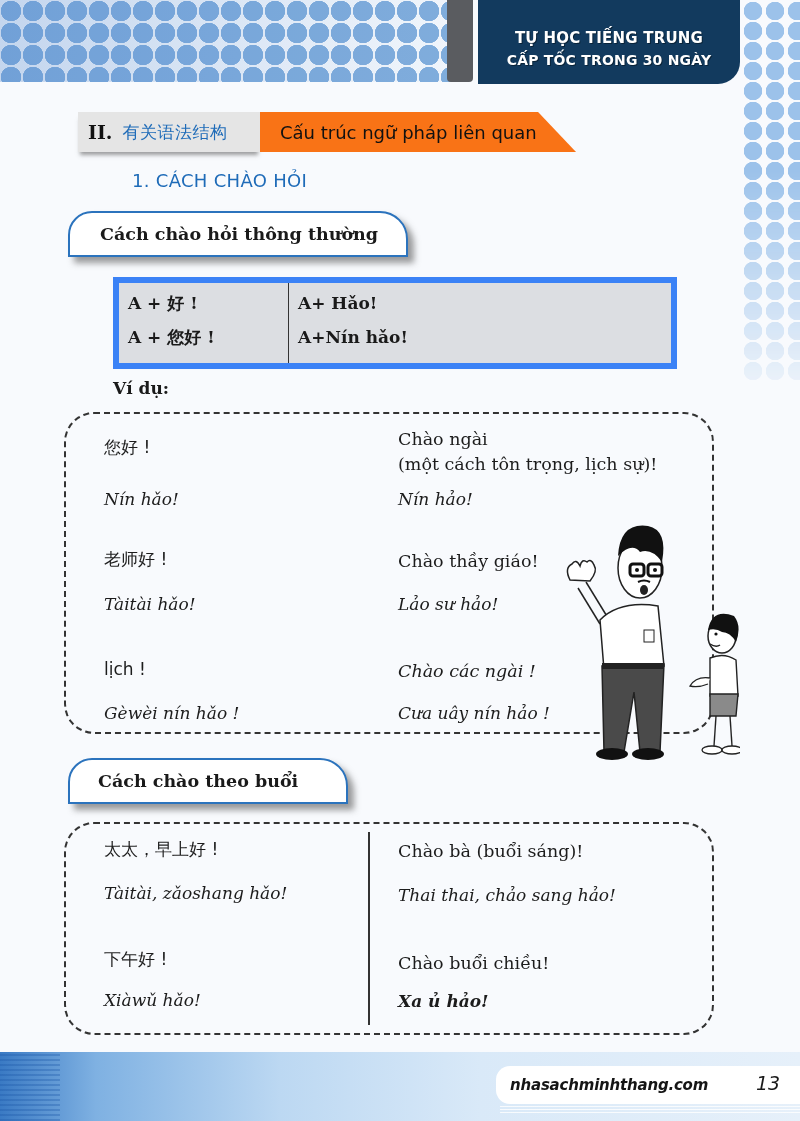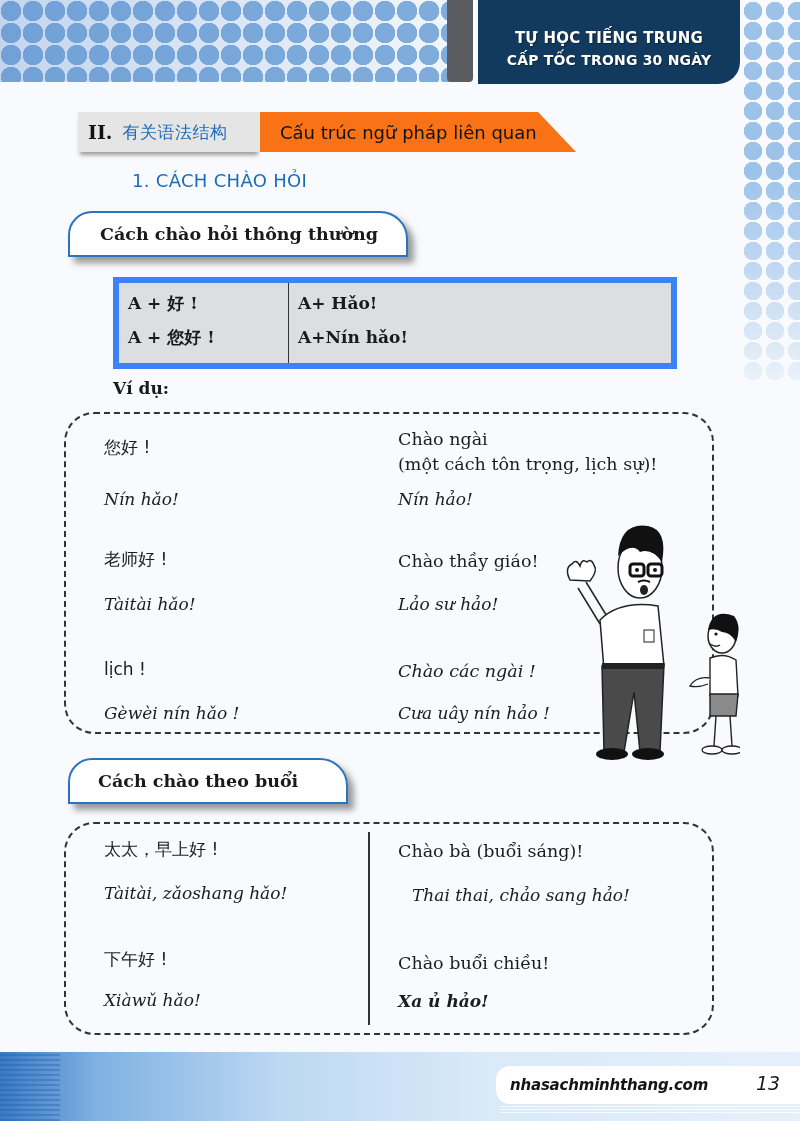--- a/index.html
+++ b/index.html
@@ -284,21 +284,21 @@
   <div class="tab-header tab2">
     <span>Cách chào theo buổi</span>
   </div>
 
   <div class="dashed-box box2"></div>
   <div class="divider-line"></div>
 
   <div class="ex-item ex-zh" style="left:104px; top:838px;">太太，早上好 !</div>
   <div class="ex-item ex-it" style="left:104px; top:882px;">Tàitài, zǎoshang hǎo!</div>
   <div class="ex-item ex-vi" style="left:398px; top:840px;">Chào bà (buổi sáng)!</div>
-  <div class="ex-item ex-it" style="left:398px; top:884px;margin-left:14px;">Thai thai, chảo sang hảo!</div>
+  <div class="ex-item ex-it" style="left:398px; top:884px;">Thai thai, chảo sang hảo!</div>
 
   <div class="ex-item ex-zh" style="left:104px; top:948px;">下午好 !</div>
   <div class="ex-item ex-it" style="left:104px; top:989px;">Xiàwǔ hǎo!</div>
   <div class="ex-item ex-vi" style="left:398px; top:952px;">Chào buổi chiều!</div>
   <div class="ex-item ex-it" style="left:398px; top:990px;font-weight:bold;">Xa ủ hảo!</div>
 
   <div class="footer-band"></div>
   <div class="footer-pill">
     <span class="footer-site">nhasachminhthang.com</span>
   </div>

